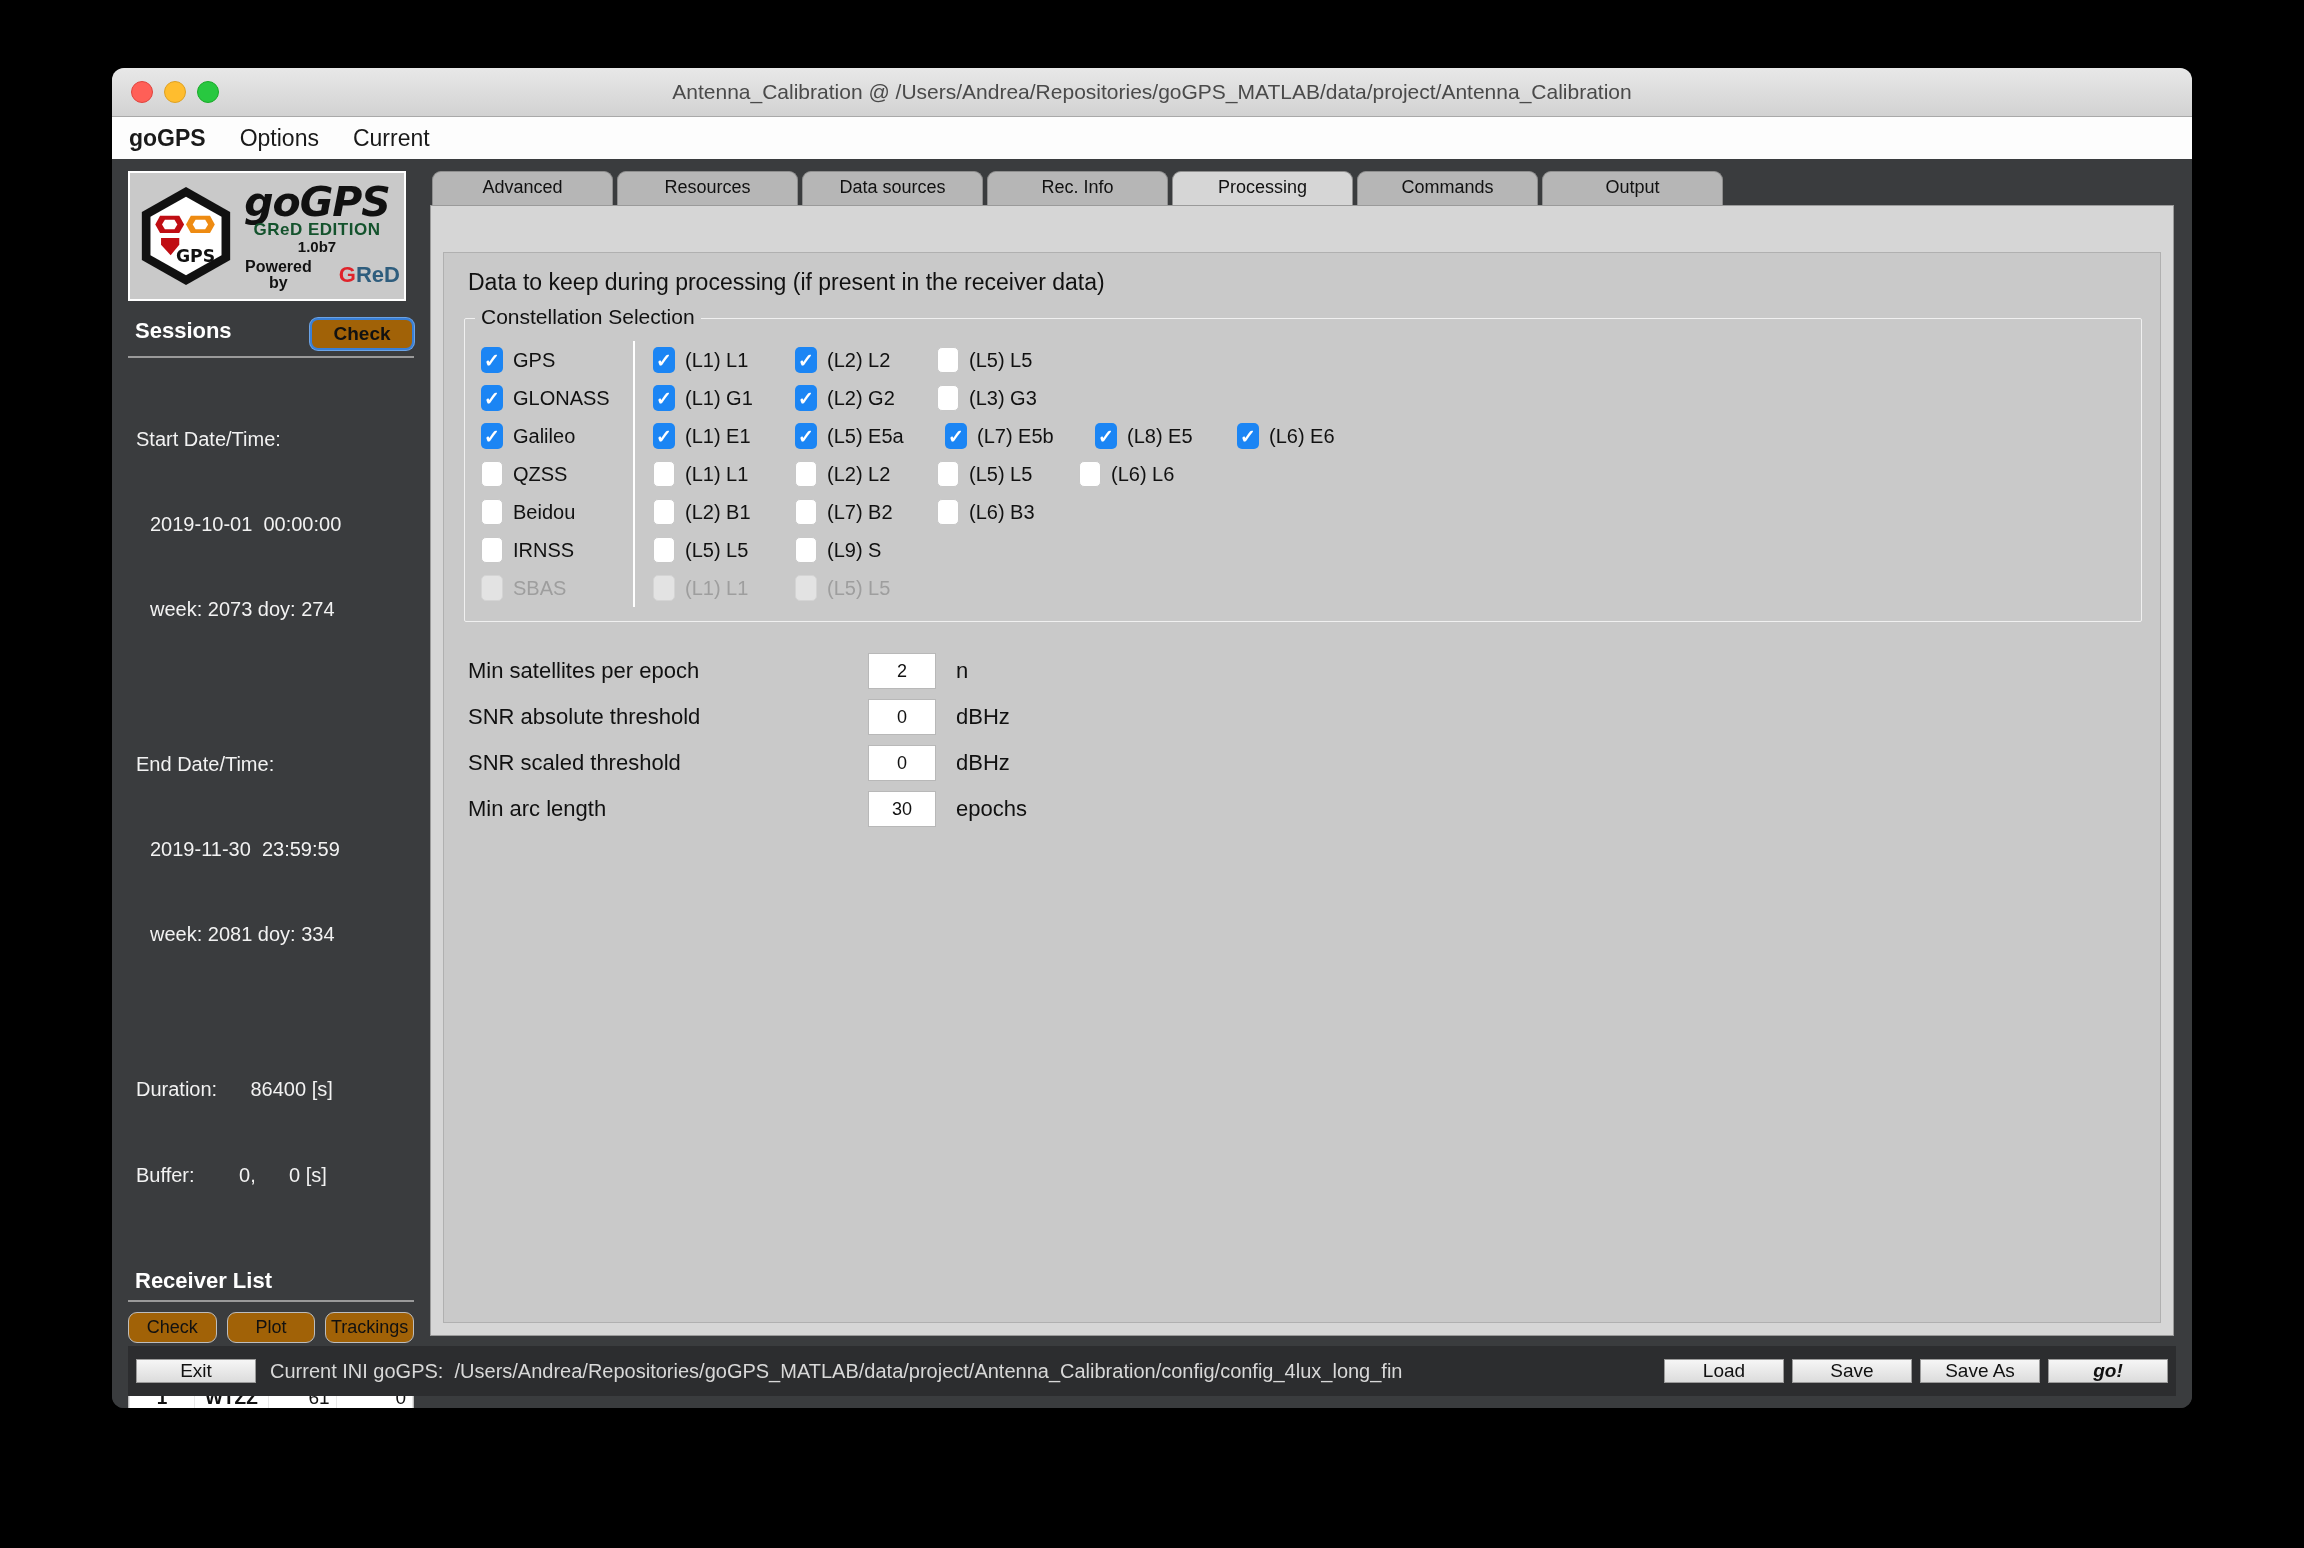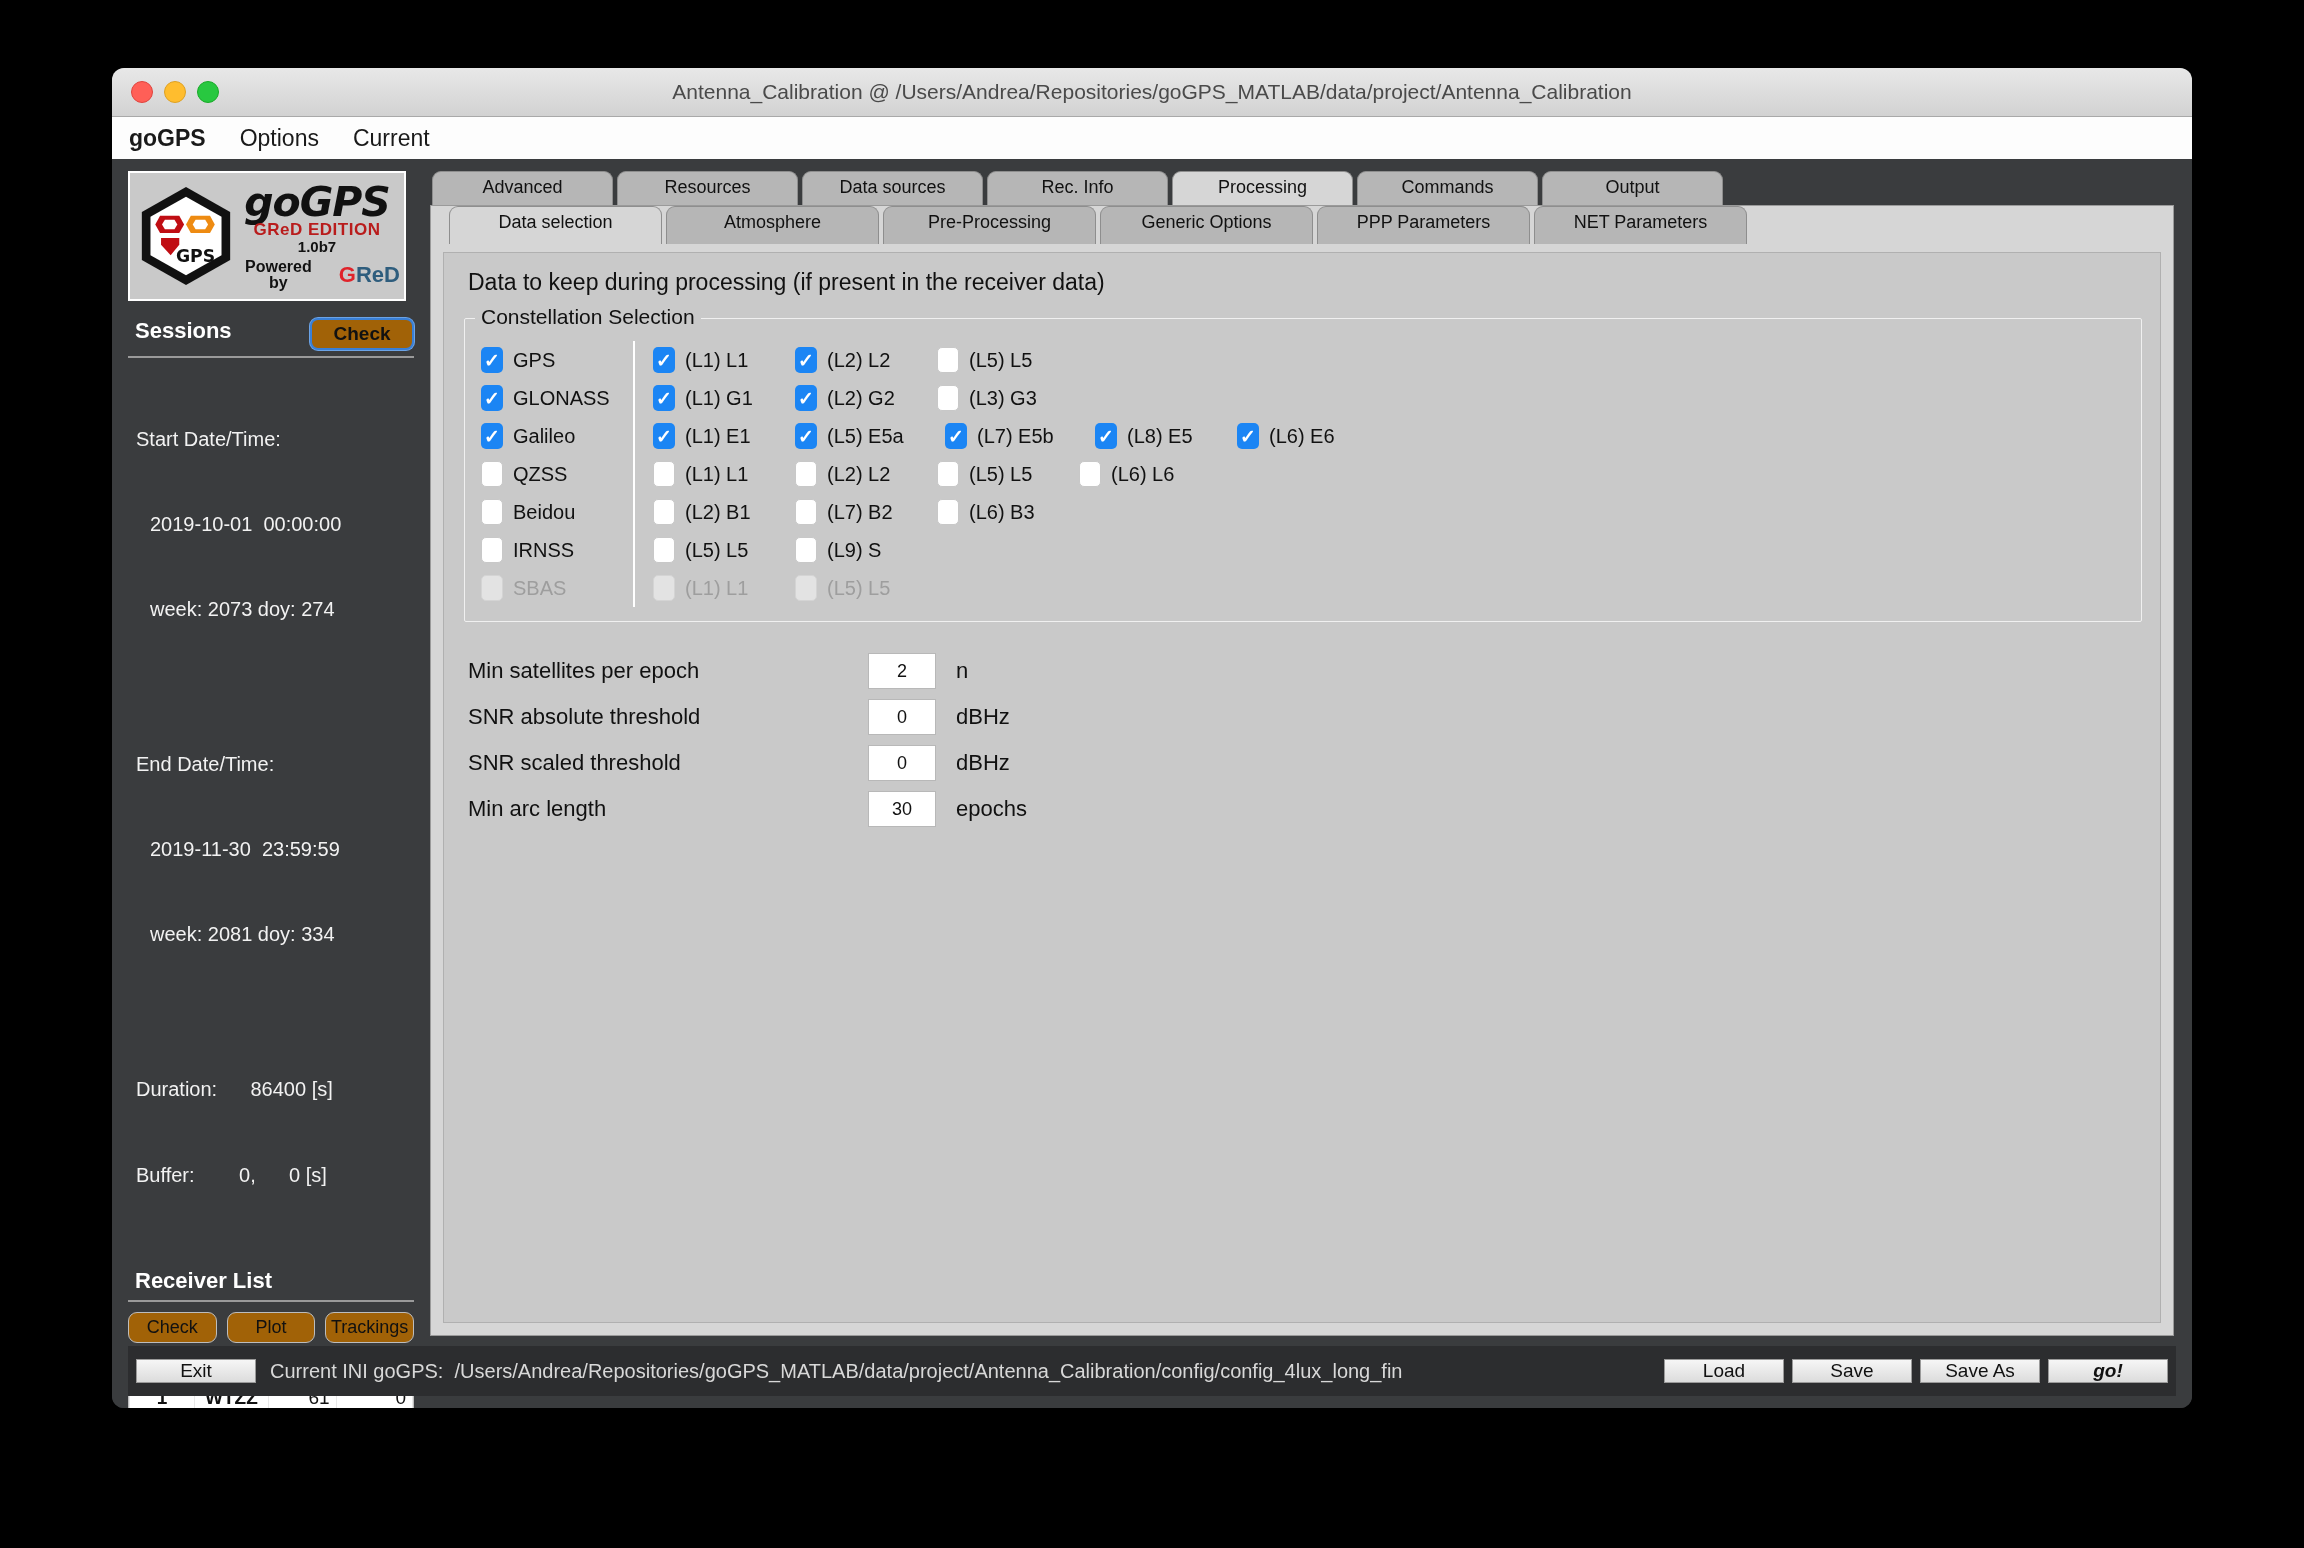--- a/index.html
+++ b/index.html
@@ -45,21 +45,21 @@
 
   .logo-box{
     width:278px;height:130px;background:#c9c9c9;
     border:2px solid #ffffff; box-sizing:border-box;
     display:flex;align-items:center;padding:0 4px;
     position:relative;
   }
   .logo-hex{width:96px;height:102px;position:relative;flex:0 0 auto;margin-left:4px;}
   .logo-text{flex:1;text-align:center;line-height:1;}
   .gogps{font-size:41px;font-weight:bold;font-style:italic;letter-spacing:-1px;color:#111;font-family:"DejaVu Sans",sans-serif;}
-  .gred-ed{font-size:17px;font-weight:bold;color:#b91c1c;letter-spacing:.5px;margin-top:-2px;}
+  .gred-ed{font-size:17px;font-weight:bold;color:#14532d;letter-spacing:.5px;margin-top:-2px;}
   .ver{font-size:15px;font-weight:bold;color:#111;margin-top:1px;}
   .powered{font-size:16px;font-weight:bold;color:#111;margin-top:5px;display:flex;align-items:center;justify-content:center;gap:16px;}
   .gredlogo{font-size:22px;font-weight:bold;}
   .gredlogo .g{color:#e0232a;}
   .gredlogo .red{color:#2e5d7d;}
 
   .sec-title{
     color:#fff;font-size:22px;font-weight:bold;
     padding:0 0 6px 7px;display:flex;justify-content:space-between;
     border-bottom:2px solid #9a9a9a;
@@ -295,28 +295,20 @@
           <div class="tab">Advanced</div>
           <div class="tab">Resources</div>
           <div class="tab">Data sources</div>
           <div class="tab">Rec. Info</div>
           <div class="tab sel">Processing</div>
           <div class="tab">Commands</div>
           <div class="tab">Output</div>
         </div>
 
       <div class="panel">
-        <div class="subtabstrip tabrow tabrow2" id="tabrow-secondary">
-            <div class="tab sel">Data selection</div>
-            <div class="tab">Atmosphere</div>
-            <div class="tab">Pre-Processing</div>
-            <div class="tab">Generic Options</div>
-            <div class="tab">PPP Parameters</div>
-            <div class="tab">NET Parameters</div>
-          </div>
 
         <div class="panel-inner">
           <div class="heading">Data to keep during processing (if present in the receiver data)</div>
 
           <div class="groupbox">
             <div class="gb-title">Constellation Selection</div>
             <div class="cons-grid">
               <div class="cons-left" id="cons-left">
                   <div class="crow">
                     <span class="cb on">

